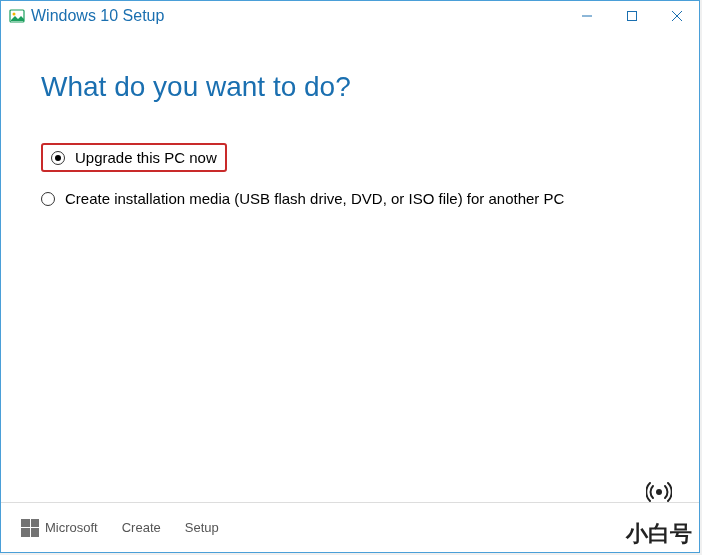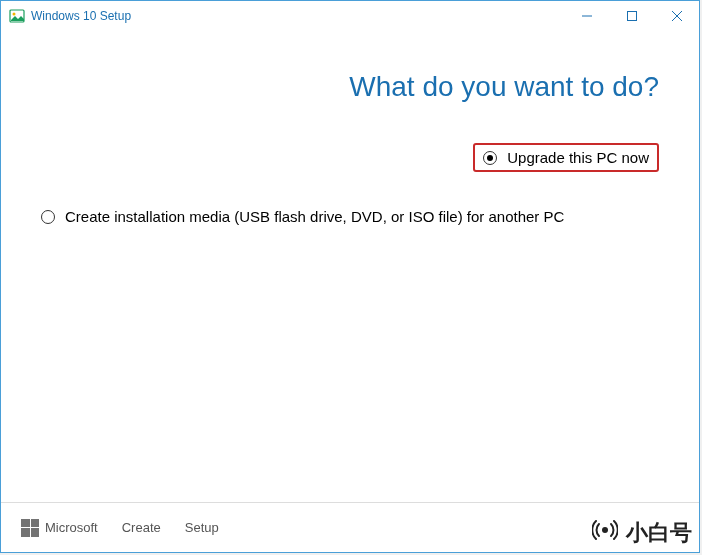--- a/index.html
+++ b/index.html
@@ -30,60 +30,59 @@
     }
     .titlebar-icon {
       width: 16px;
       height: 16px;
       margin-right: 6px;
       display: flex;
       align-items: center;
       justify-content: center;
     }
     .titlebar-title {
-      font-size: 12px;
+      font-size: 16px;
       color: #1a6fb0;
       flex: 1;
     }
     .win-controls {
       display: flex;
       height: 100%;
     }
     .win-btn {
       width: 45px;
       height: 30px;
       display: flex;
       align-items: center;
       justify-content: center;
       color: #1a6fb0;
       font-size: 10px;
     }
     .content {
       flex: 1;
       padding: 40px 40px 0 40px;
       position: relative;
-      text-align: right;
     }
     .heading {
       font-size: 28px;
       font-weight: 400;
       color: #1a6fb0;
       margin-bottom: 40px;
     }
     .options {
       display: flex;
       flex-direction: column;
+      gap: 18px;
     }
     .option {
       display: flex;
       align-items: center;
       gap: 10px;
       font-size: 15px;
       color: #000;
-      margin-top: 36px;
     }
     .radio {
       width: 14px;
       height: 14px;
       border: 1px solid #333;
       border-radius: 50%;
       display: flex;
       align-items: center;
       justify-content: center;
       flex-shrink: 0;
@@ -136,20 +135,21 @@
     .watermark-brand {
       position: absolute;
       bottom: 6px;
       right: 10px;
       display: flex;
       align-items: center;
       gap: 8px;
       font-weight: 700;
       color: #222;
       font-size: 22px;
+      flex-direction: column;
     }
     .watermark-brand .sub {
       font-size: 14px;
       font-weight: 600;
       color: #333;
       letter-spacing: 0.5px;
     }
   </style>
 </head>
 <body>

